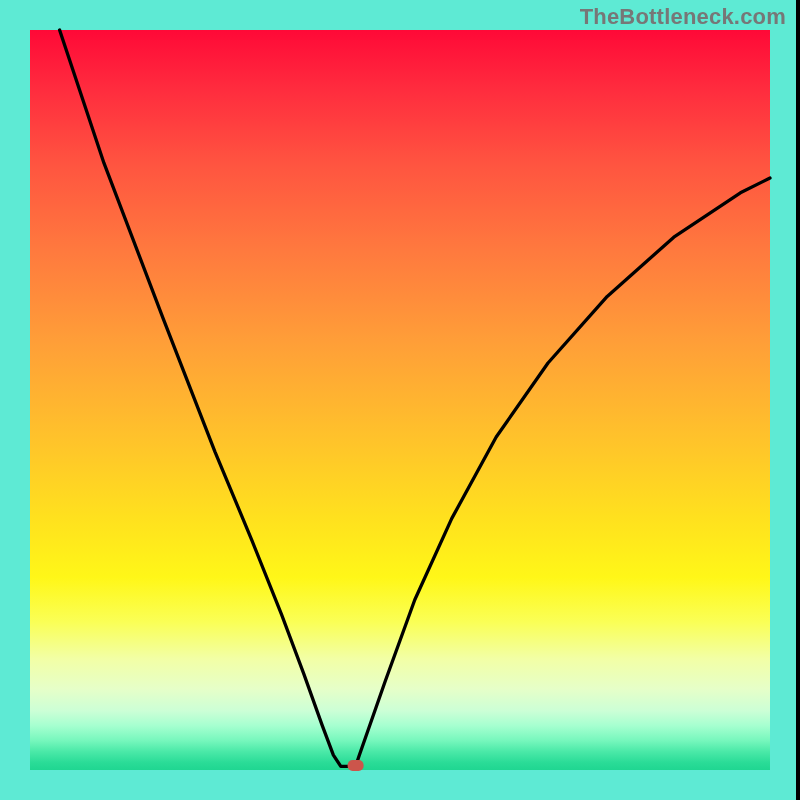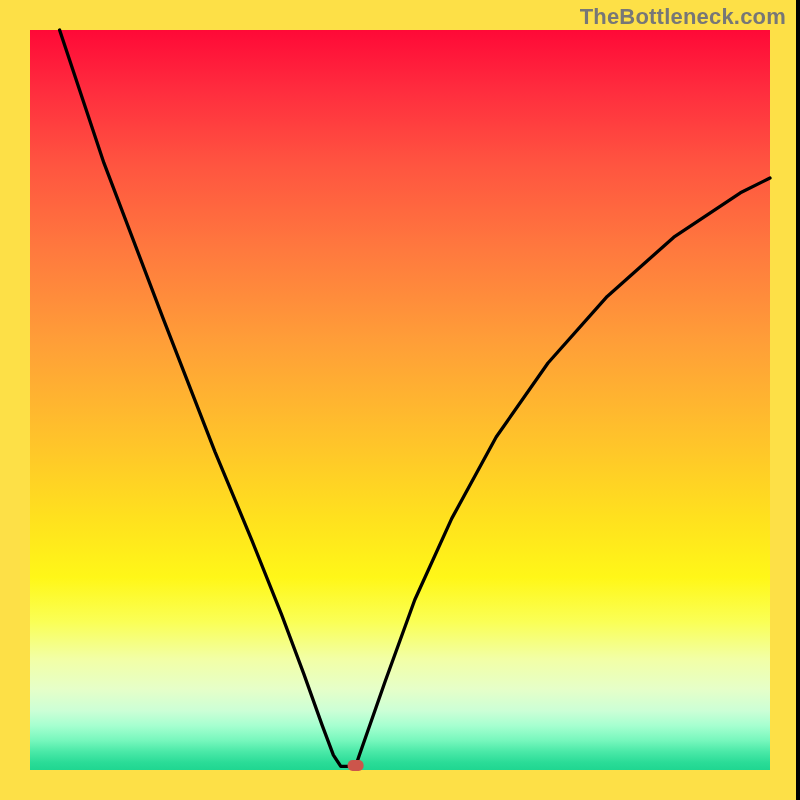--- a/index.html
+++ b/index.html
@@ -8,21 +8,21 @@
     width: 800px;
     height: 800px;
     background: #000;
     overflow: hidden;
     font-family: Arial, Helvetica, sans-serif;
   }
   .frame {
     position: relative;
     width: 796px;
     height: 800px;
-    background: #fde047;
+    background: #5eead4;
   }
   .plot {
     position: absolute;
     left: 30px;
     top: 30px;
     width: 740px;
     height: 740px;
     
     background: linear-gradient(
       to bottom,

